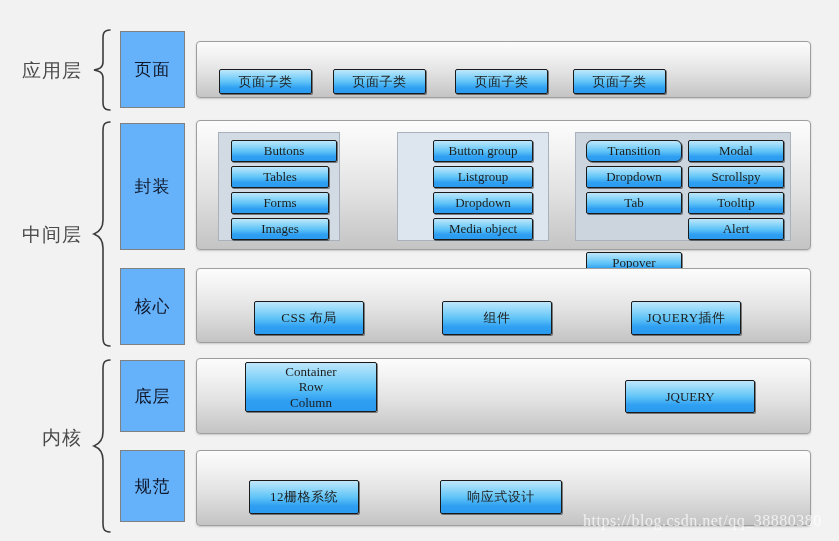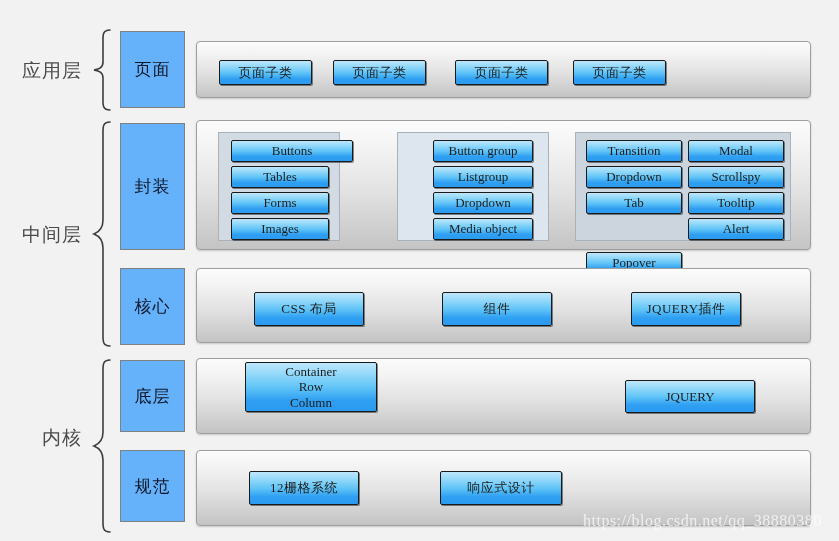--- a/index.html
+++ b/index.html
@@ -77,21 +77,21 @@
     box-shadow: 1px 1px 0 rgba(0,0,0,0.45);
     display: flex;
     align-items: center;
     justify-content: center;
     text-align: center;
     color: #1d1d1d;
     font-size: 13px;
     line-height: 1.18;
     white-space: pre-line;
   }
-  .btn.cjk { font-size: 13px; letter-spacing: 0.5px; }
+  .btn.cjk { font-size: 13px; letter-spacing: 0.5px; margin-top: 9px; }
 
   
   .watermark {
     position: absolute;
     color: #ffffff;
     opacity: 0.72;
     font-size: 16px;
     letter-spacing: 0.5px;
     white-space: nowrap;
     pointer-events: none;
@@ -125,35 +125,35 @@
     <div class="btn cjk" style="left:136px; top:18px; width:93px; height:25px;">页面子类</div>
     <div class="btn cjk" style="left:258px; top:18px; width:93px; height:25px;">页面子类</div>
     <div class="btn cjk" style="left:376px; top:18px; width:93px; height:25px;">页面子类</div>
   </div>
 
   <div class="layer-box" style="left:120px; top:123px; width:65px; height:127px;">封装</div>
 
   <div class="row-panel" style="left:196px; top:120px; width:615px; height:130px;">
 
     <div class="sub-panel tint-a" style="left:21px; top:11px; width:122px; height:109px;">
-      <div class="btn" style="left:12px; top:7px; width:122px; height:22px;">Buttons</div>
+      <div class="btn" style="left:12px; top:7px; width:106px; height:22px;">Buttons</div>
       <div class="btn" style="left:12px; top:33px; width:98px; height:22px;">Tables</div>
       <div class="btn" style="left:12px; top:85px; width:98px; height:22px;">Images</div>
       <div class="btn" style="left:12px; top:59px; width:98px; height:22px;">Forms</div>
     </div>
 
     <div class="sub-panel tint-b" style="left:200px; top:11px; width:152px; height:109px;">
       <div class="btn" style="left:35px; top:7px; width:100px; height:22px;">Button group</div>
       <div class="btn" style="left:35px; top:33px; width:100px; height:22px;">Listgroup</div>
       <div class="btn" style="left:35px; top:59px; width:100px; height:22px;">Dropdown</div>
       <div class="btn" style="left:35px; top:85px; width:100px; height:22px;">Media object</div>
     </div>
 
     <div class="sub-panel tint-c" style="left:378px; top:11px; width:216px; height:109px;">
-      <div class="btn" style="left:10px; top:7px; width:96px; height:22px;">Transition</div>
+      <div class="btn" style="left:10px; top:7px; width:96px; height:22px;border-radius:6px;">Transition</div>
       <div class="btn" style="left:10px; top:33px; width:96px; height:22px;">Dropdown</div>
       <div class="btn" style="left:10px; top:59px; width:96px; height:22px;">Tab</div>
       <div class="btn" style="left:10px; top:85px; width:96px; height:22px;margin-top:34px;">Popover</div>
 
       <div class="btn" style="left:112px; top:7px; width:96px; height:22px;">Modal</div>
       <div class="btn" style="left:112px; top:33px; width:96px; height:22px;">Scrollspy</div>
       <div class="btn" style="left:112px; top:59px; width:96px; height:22px;">Tooltip</div>
       <div class="btn" style="left:112px; top:85px; width:96px; height:22px;">Alert</div>
     </div>
   </div>

